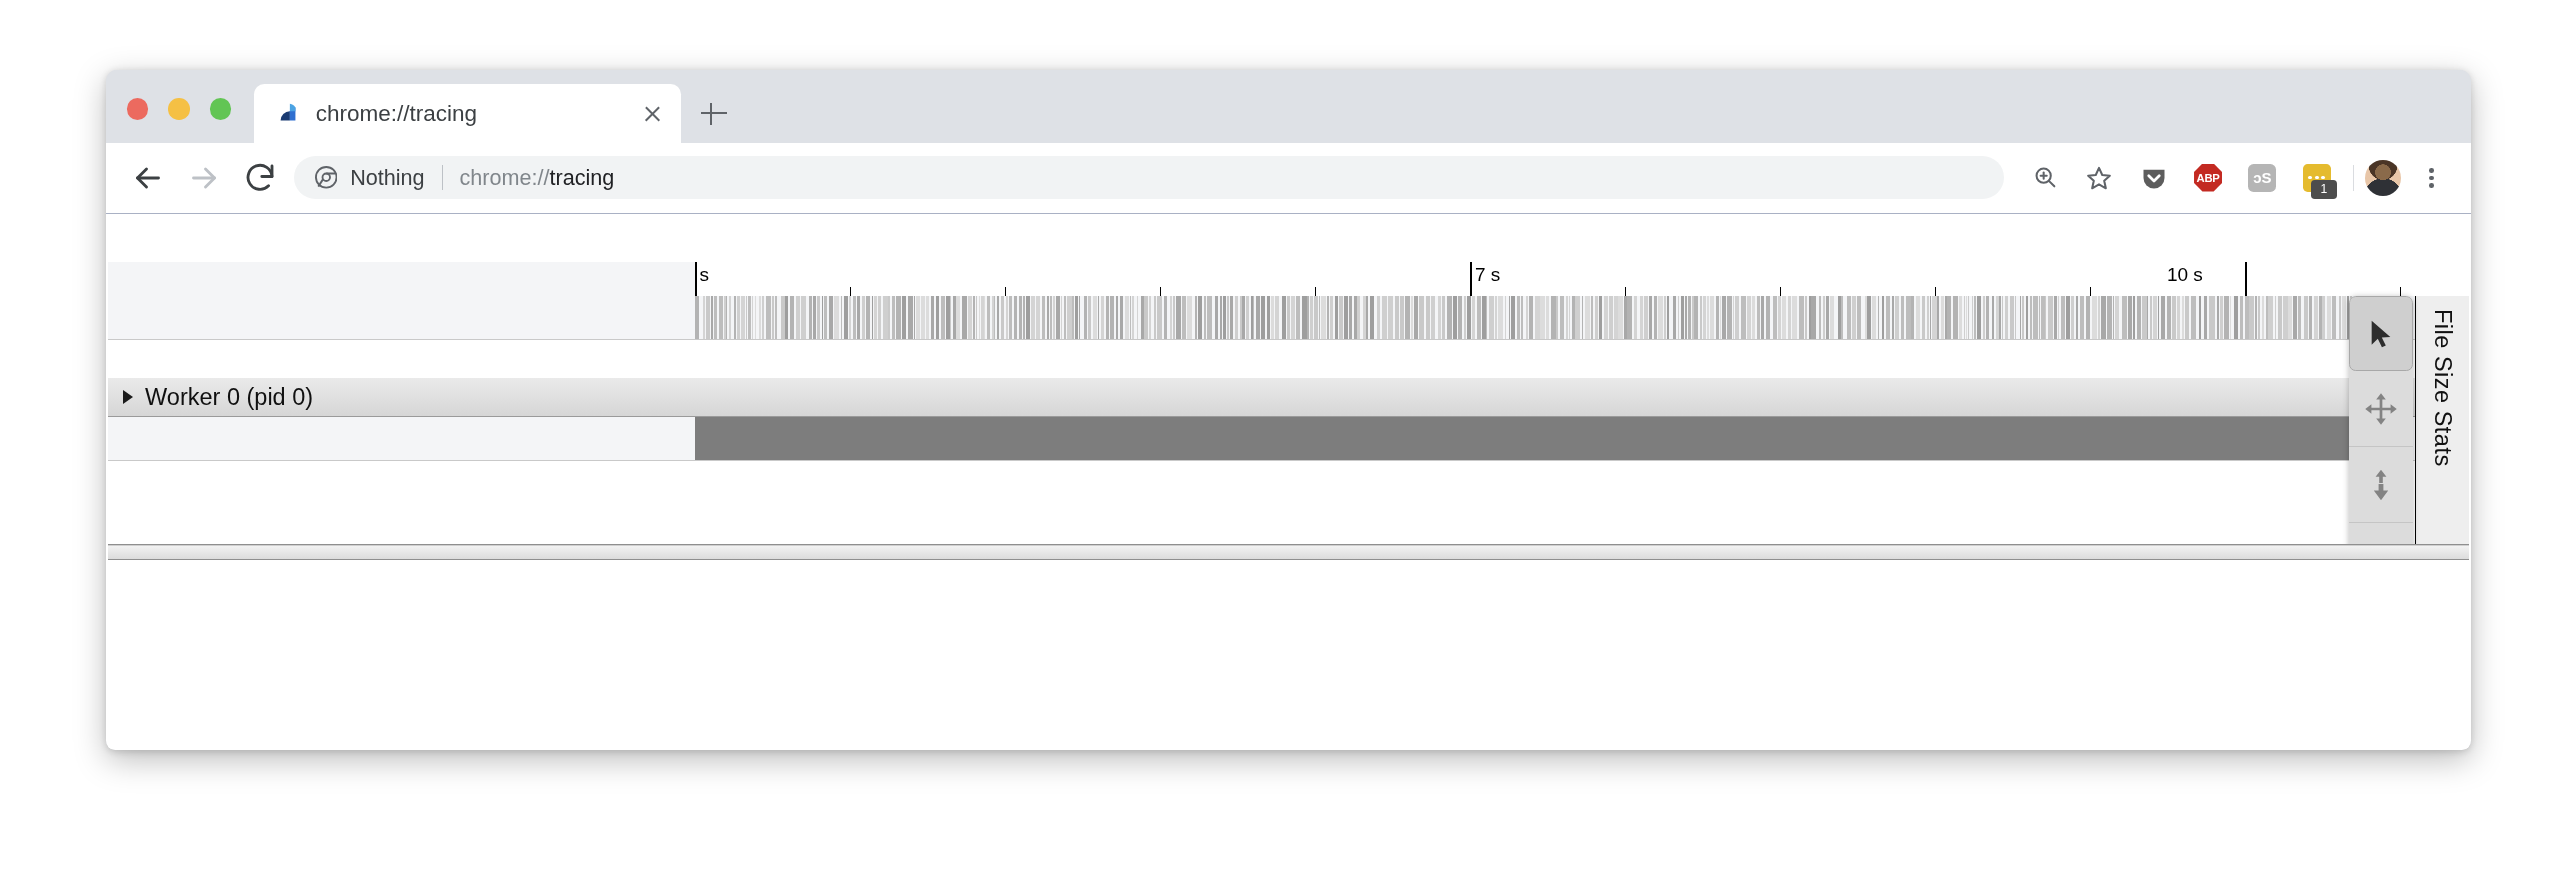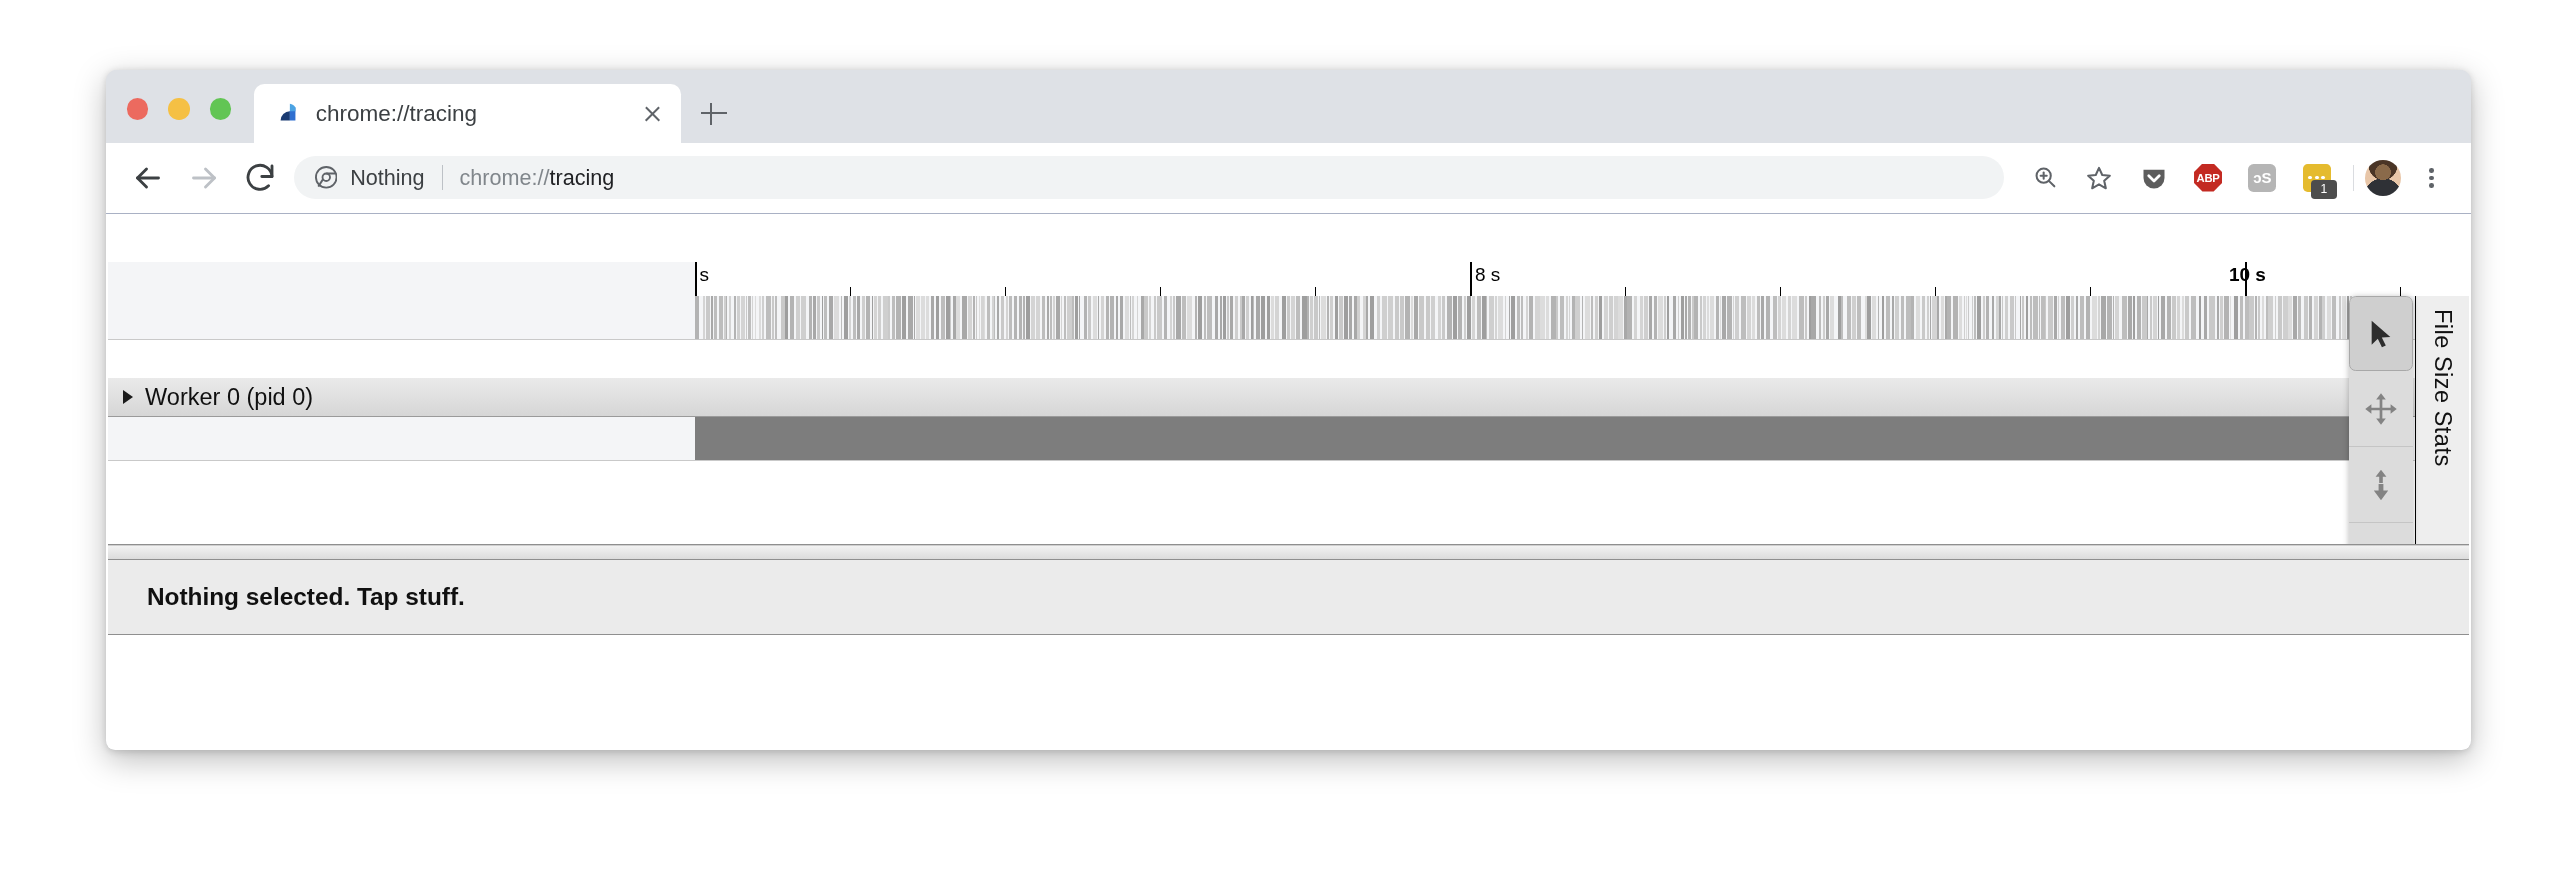--- a/index.html
+++ b/index.html
@@ -628,22 +628,22 @@
             <div class="tick minor" style="left: 465px;"></div>
             <div class="tick minor" style="left: 620px;"></div>
             <div class="tick major" style="left: 775px;"></div>
             <div class="tick minor" style="left: 930px;"></div>
             <div class="tick minor" style="left: 1085px;"></div>
             <div class="tick minor" style="left: 1240px;"></div>
             <div class="tick minor" style="left: 1395px;"></div>
             <div class="tick major" style="left: 1550px;"></div>
             <div class="tick minor" style="left: 1705px;"></div>
             <div class="tick-label" style="left: 4.7px;">s</div>
-            <div class="tick-label" style="left: 780px;">8 s</div>
-            <div class="tick-label" style="left: 1534px; font-weight: bold;">10 s</div>
+            <div class="tick-label" style="left: 780px;">7 s</div>
+            <div class="tick-label" style="left: 1472px;">10 s</div>
           </div>
       </div>
 
       <div class="track-group" style="top:34px;">
         <div class="track-body" style="height:43px;">
           <div class="slice-area" id="master-slices">
               <div class="slice" style="left: 0px; width: 4.6px; background: rgb(179, 179, 179);"></div>
               <div class="slice" style="left: 7.8px; width: 1.9px; background: rgb(212, 212, 212);"></div>
               <div class="slice" style="left: 11px; width: 4.2px; background: rgb(201, 201, 201);"></div>
               <div class="slice" style="left: 16px; width: 2.2px; background: rgb(168, 168, 168);"></div>
@@ -1054,21 +1054,18 @@
         </div>
       </div>
 
       <div class="side-stats">
         <span>File Size Stats</span>
       </div>
     </div>
 
     <div class="drag-handle"></div>
 
-    <div class="analysis-pane">
-      <div class="analysis-text">Nothing selected. Tap stuff.</div>
-    </div>
 
     <div class="analysis-empty"></div>
   </div>
 
 </div>
 
 
 </body></html>

